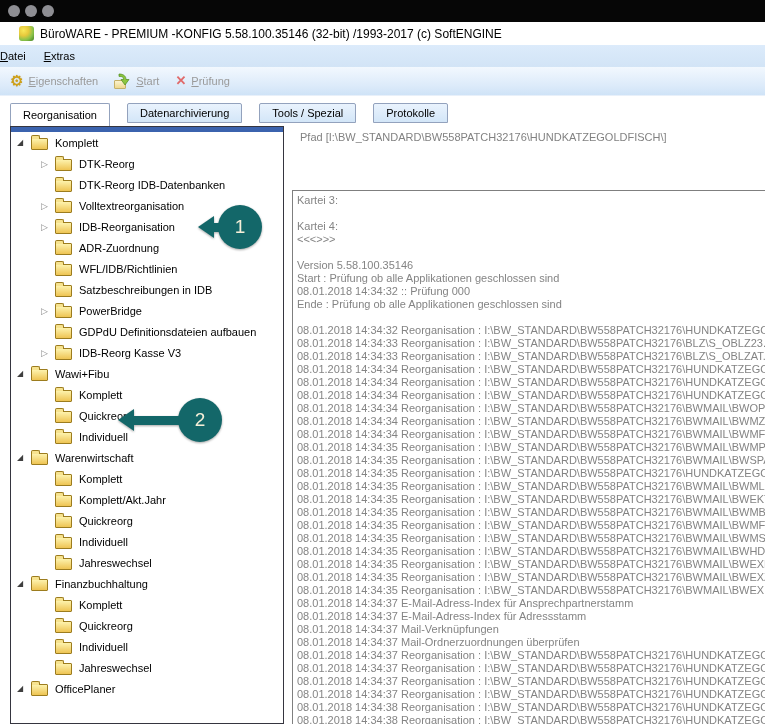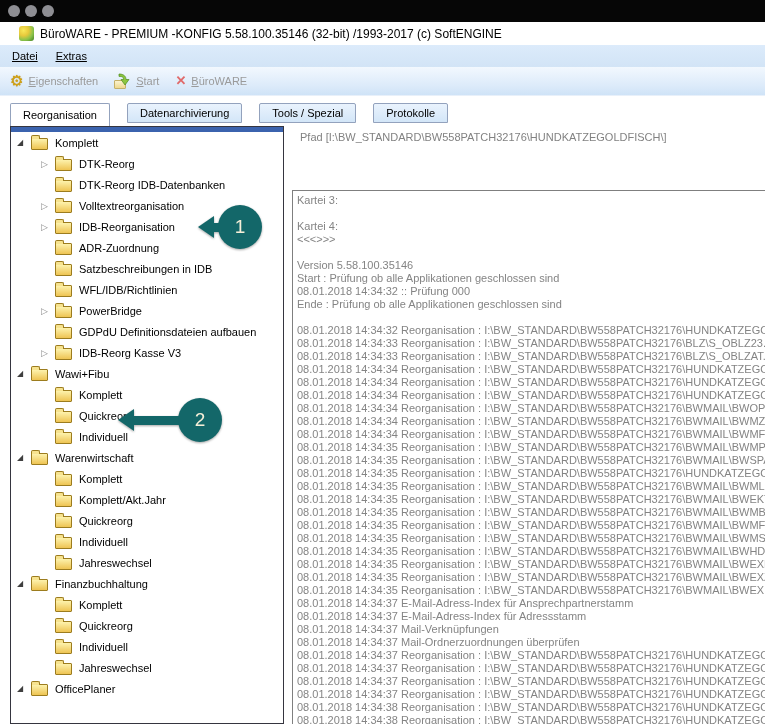--- a/index.html
+++ b/index.html
@@ -10,21 +10,21 @@
   }
   
   .chrome { height:22px; background:#060606; display:flex; align-items:center; padding-left:8px; gap:5px; }
   .dot { width:12px; height:12px; border-radius:50%; background:#8e8e93; }
   
   .titlebar { height:23px; background:#ffffff; display:flex; align-items:center; padding-left:19px; }
   .app-icon { width:15px; height:15px; margin-right:6px; border-radius:3px;
     background: radial-gradient(circle at 30% 30%, #f8e95a 0%, #e7c93c 35%, #8bc34a 65%, #3e7d1e 100%); }
   .title { font-size:12px; color:#000; white-space:nowrap; }
   
-  .menubar { height:22px; background:linear-gradient(#dcebfb,#d2e4f6); display:flex; align-items:center; padding-left:12px;text-decoration:underline; }
+  .menubar { height:22px; background:linear-gradient(#dcebfb,#d2e4f6); display:flex; align-items:center; padding-left:0; }
   .menu-item { display:inline-block; font-size:11px; color:#000; margin-right:18px; }
   .menu-item::first-letter { text-decoration:underline; }
   
   .toolbar { height:29px; background:linear-gradient(#f2f8fe,#ddebfa 65%,#cfe3f7); display:flex; align-items:center; padding-left:10px; gap:16px; border-bottom:1px solid #e8f0fa; }
   .tool-btn { display:flex; align-items:center; gap:5px; }
   .tool-label { display:inline-block; font-size:11px; color:#9a9a9a; }
   .tool-label::first-letter { text-decoration:underline; }
   .gear-ic { font-size:15px; line-height:16px; color:#d2a313; text-shadow:0 0 1px #a87908; }
   .x-ic { font-size:13px; font-weight:bold; color:#e06a6a; line-height:16px; }
   .start-ic { position:relative; width:17px; height:16px; }
@@ -97,21 +97,21 @@
       <span class="start-ic">
         <span class="mini-folder"></span>
         <svg width="13" height="13" viewBox="0 0 13 13">
             <path d="M1 1 C6 1 8 3.5 8 6.5 L11 6.5 L7 12 L3 6.5 L5.5 6.5 C5.5 4 4.5 3.4 1 3.4 Z" fill="#8dc63f" stroke="#4e8a1e" stroke-width="0.7"></path>
           </svg>
       </span>
       <span class="tool-label">Start</span>
     </div>
     <div class="tool-btn">
       <span class="x-ic">✕</span>
-      <span class="tool-label">BüroWARE</span>
+      <span class="tool-label">Prüfung</span>
     </div>
   </div>
 
   <div class="tab-bar">
       <div class="tab active">Reorganisation</div>
       <div class="tab">Datenarchivierung</div>
       <div class="tab">Tools / Spezial</div>
       <div class="tab">Protokolle</div>
     </div>
 
@@ -144,26 +144,26 @@
           <span class="tlabel">IDB-Reorganisation</span>
         </div>
         <div class="tree-row lvl1">
           <span class="tw"></span>
           <span class="folder"></span>
           <span class="tlabel">ADR-Zuordnung</span>
         </div>
         <div class="tree-row lvl1">
           <span class="tw"></span>
           <span class="folder"></span>
+          <span class="tlabel">WFL/IDB/Richtlinien</span>
+        </div>
+        <div class="tree-row lvl1">
+          <span class="tw"></span>
+          <span class="folder"></span>
           <span class="tlabel">Satzbeschreibungen in IDB</span>
-        </div>
-        <div class="tree-row lvl1">
-          <span class="tw"></span>
-          <span class="folder"></span>
-          <span class="tlabel">WFL/IDB/Richtlinien</span>
         </div>
         <div class="tree-row lvl1">
           <span class="tw col">▷</span>
           <span class="folder"></span>
           <span class="tlabel">PowerBridge</span>
         </div>
         <div class="tree-row lvl1">
           <span class="tw"></span>
           <span class="folder"></span>
           <span class="tlabel">GDPdU Definitionsdateien aufbauen</span>

